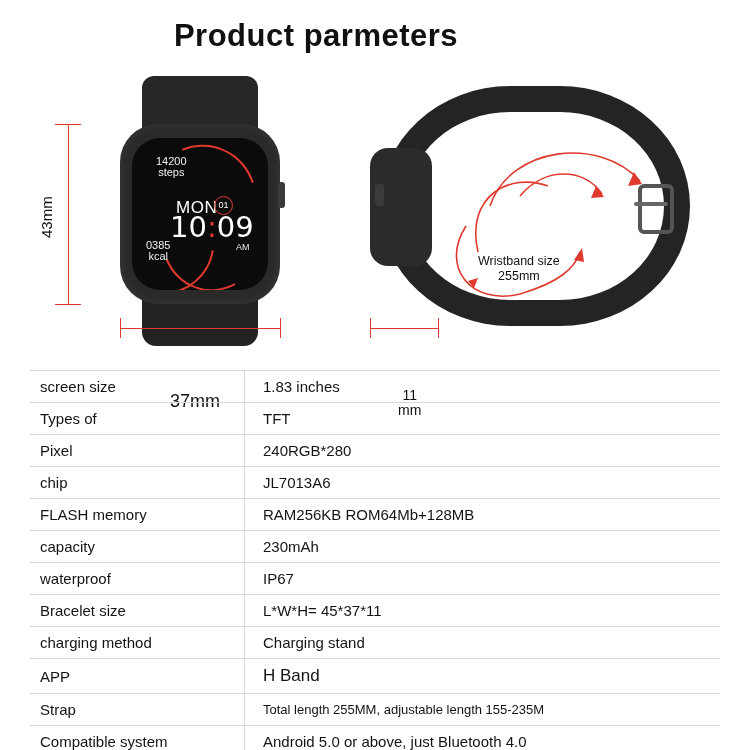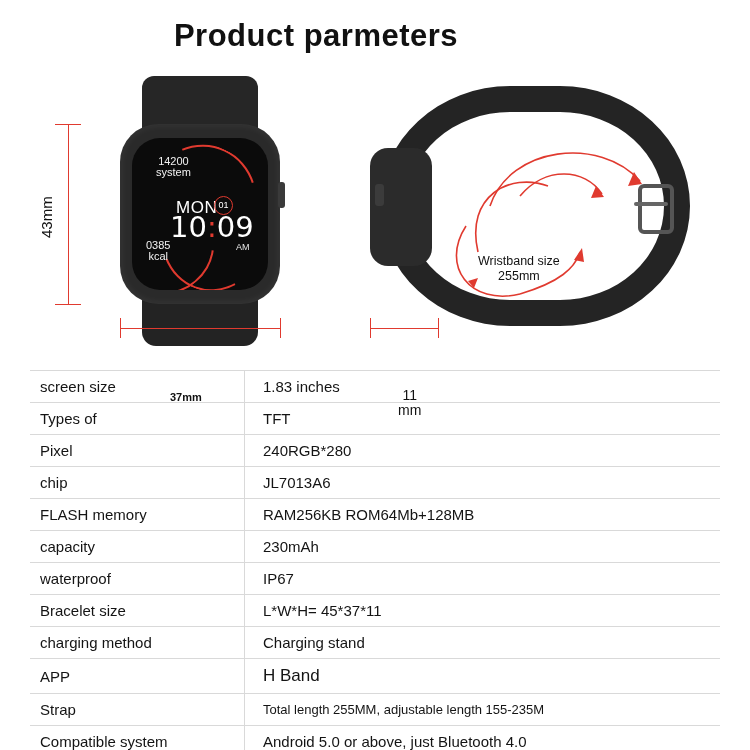--- a/index.html
+++ b/index.html
@@ -188,22 +188,21 @@
     top: 172px;
     font-size: 15px;
     transform: rotate(-90deg);
     transform-origin: left top;
     white-space: nowrap;
   }
   .lbl-37 {
     position: absolute;
     left: 170px;
     top: 325px;
-    font-size: 11px;
-    font-weight: bold;
+    font-size: 18px;
   }
   .lbl-11 {
     position: absolute;
     left: 398px;
     top: 322px;
     font-size: 14px;
     text-align: center;
     line-height: 15px;
   }
 
@@ -316,21 +315,21 @@
       <div class="strap-bottom"></div>
       <div class="watch-body">
         <div class="crown"></div>
         <div class="watch-screen">
           <div class="arc arc1"></div>
           <div class="arc arc2"></div>
           <div class="arc arc3"></div>
 
           <div class="steps">
             <div>14200</div>
-            <div>system</div>
+            <div>steps</div>
           </div>
 
           <div class="kcal">
             <div>0385</div>
             <div>kcal</div>
           </div>
 
           <div class="mon">MON</div>
           <div class="date-badge">01</div>
 

